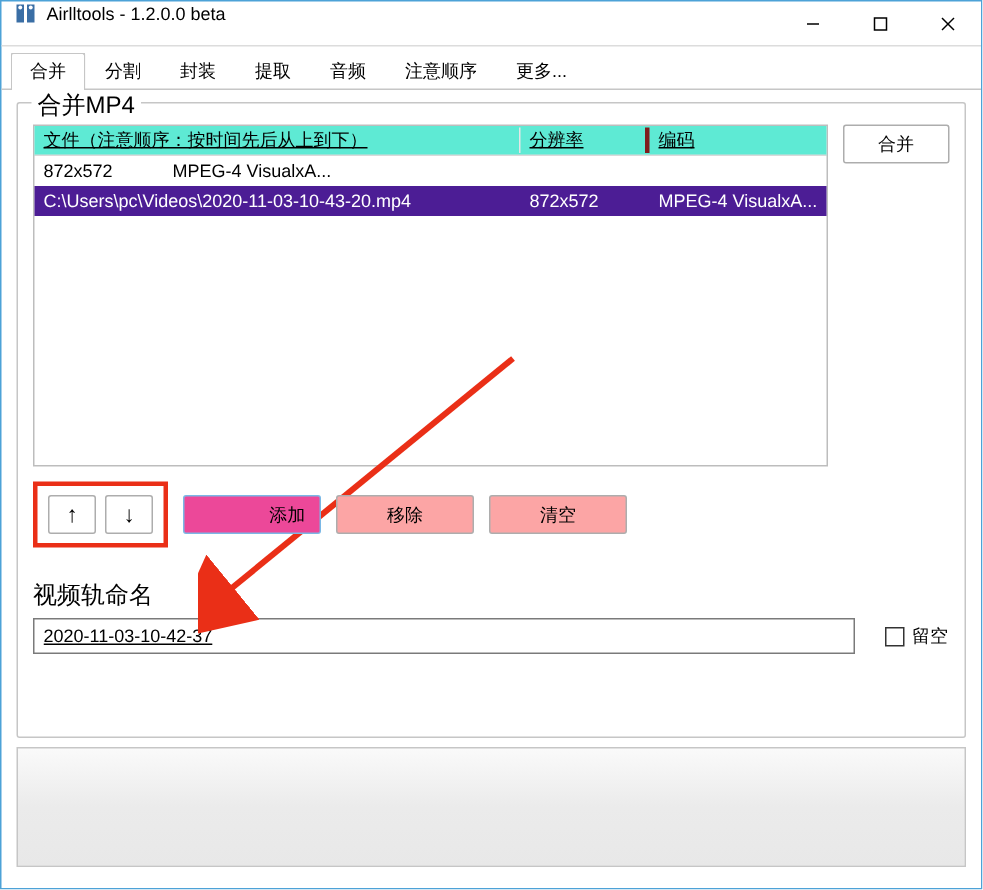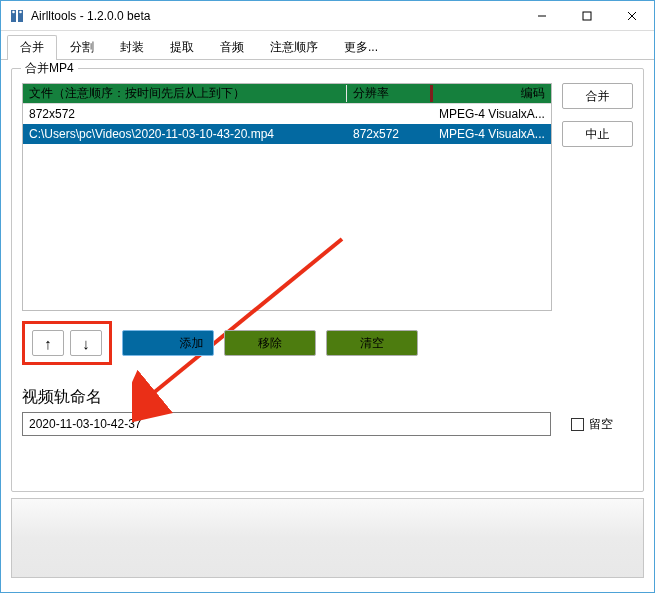--- a/index.html
+++ b/index.html
@@ -8,21 +8,21 @@
     font-size: 12px;
     background: #ffffff;
     color: #000;
     width: 655px;
     height: 593px;
     overflow: hidden;
     position: relative;
   }
   .window { border: 1px solid #4da2d7; width: 655px; height: 593px; background: #fff; }
   .titlebar {
-    display: flex; align-items: center; justify-content: space-between;
+    display: flex; align-items: flex-start; justify-content: space-between;
     height: 30px; padding: 0 0 0 8px; border-bottom: 1px solid #dcdcdc;
     font-size: 12px;
   }
   .titlebar .left { display: flex; align-items: center; gap: 6px; }
   .appicon { width: 16px; height: 16px; }
   .title-text { color: #000; }
   .winbtns { display: flex; }
   .winbtn {
     width: 45px; height: 29px; display: flex; align-items: center; justify-content: center;
     font-size: 13px; color: #222;
@@ -42,41 +42,42 @@
     background: #fff; border-color: #c6c6c6;
     border-top-left-radius: 2px; border-top-right-radius: 2px;
   }
 
   .panel {
     margin: 8px 10px 6px 10px; border: 1px solid #c6c6c6; border-radius: 2px;
     padding: 14px 10px 10px 10px; position: relative; height: 424px;
   }
   .panel-title {
     position: absolute; top: -9px; left: 9px; background: #fff;
-    padding: 0 4px; font-size: 12px;
+    padding: 0 4px; font-size: 16px;
   }
   .content-row { display: flex; gap: 10px; }
   .list-wrap {
     flex: 1; border: 1px solid #bdbdbd; height: 228px; background: #fff;
     position: relative;
   }
   .list-header, .list-row {
     display: flex; align-items: center; height: 20px;
     font-size: 12px;
   }
   .list-header {
     border-bottom: 1px solid #d9d9d9;
-    background: #15803d;
+    background: #5eead4;
+    text-decoration: underline;
   }
   .col { padding: 0 6px; overflow: hidden; white-space: nowrap; text-overflow: ellipsis; }
   .col.file { width: 324px; border-right: 1px solid #e6e6e6; }
   .col.res  { width: 86px;  border-right: 3px solid #7f1d1d; }
-  .col.enc  { flex: 1; text-align: right; }
+  .col.enc  { flex: 1; }
   .list-row .col { border-right: none; }
-  .list-row.selected { background: #0369a1; color: #fff; }
+  .list-row.selected { background: #4c1d95; color: #fff; }
 
   .side-btns { display: flex; flex-direction: column; gap: 12px; width: 74px; }
   .btn {
     border: 1px solid #adadad; background: #fff;
     height: 26px; font-size: 12px; display: flex; align-items: center; justify-content: center;
     border-radius: 2px;
   }
 
   .toolbar-row {
     margin-top: 10px; display: flex; align-items: center; gap: 10px;
@@ -85,34 +86,34 @@
   .arrow-group {
     display: flex; gap: 6px;
     border: 3px solid #ea2f17; padding: 6px 7px 6px 7px;
   }
   .arrow-btn {
     width: 32px; height: 26px; border: 1px solid #adadad; background: #fff;
     display: flex; align-items: center; justify-content: center;
     font-size: 15px; border-radius: 2px;
   }
   .std-btn {
-    width: 92px; height: 26px; border: 1px solid #adadad; background: #4d7c0f;
+    width: 92px; height: 26px; border: 1px solid #adadad; background: #fca5a5;
     display: flex; align-items: center; justify-content: center;
     font-size: 12px; border-radius: 2px;
   }
-  .std-btn.blue { background: #0369a1; border-color: #7ab8e6; padding-left: 47px; }
+  .std-btn.blue { background: #ec4899; border-color: #7ab8e6; padding-left: 47px; }
 
   .name-section { margin-top: 22px; }
   .name-label { font-size: 16px; margin-bottom: 4px; display: block; }
   .name-row { display: flex; gap: 20px; align-items: center; }
   .name-input {
     flex: 1; border: 1px solid #7a7a7a; height: 24px; padding: 0 6px;
-    font-size: 12px; font-family: inherit;
-  }
-  .checkbox-wrap { display: flex; align-items: center; gap: 5px; margin-right: 20px; text-align: right; }
+    font-size: 12px; font-family: inherit; text-decoration: underline;
+  }
+  .checkbox-wrap { display: flex; align-items: center; gap: 5px; margin-right: 1px; text-align: right; }
   .chk {
     width: 13px; height: 13px; border: 1px solid #333; background: #fff;
   }
 
   .bottom-box {
     margin: 0 10px 10px 10px; border: 1px solid #c6c6c6; height: 80px;
     background: linear-gradient(180deg, #fafafa 0%, #ebebeb 50%, #e8e8e8 100%);
     position: relative;
   }
 
@@ -186,23 +187,20 @@
           <div class="col file">C:\Users\pc\Videos\2020-11-03-10-43-20.mp4</div>
           <div class="col res">872x572</div>
           <div class="col enc">MPEG-4 VisualxA...</div>
         </div>
       </div>
 
       <div class="side-btns">
         <div class="btn">
             <span>合并</span>
           </div>
-        <div class="btn">
-            <span>中止</span>
-          </div>
       </div>
     </div>
 
     <svg class="red-arrow" width="220" height="190">
       <defs>
         <marker id="ah" markerWidth="16" markerHeight="14" refX="3" refY="7" orient="auto">
           <polygon points="0,0 14,7 0,14" fill="#ea2f17"></polygon>
         </marker>
       </defs>
       <line x1="210" y1="6" x2="14" y2="166" stroke="#ea2f17" stroke-width="4" marker-end="url(#ah)"></line>

